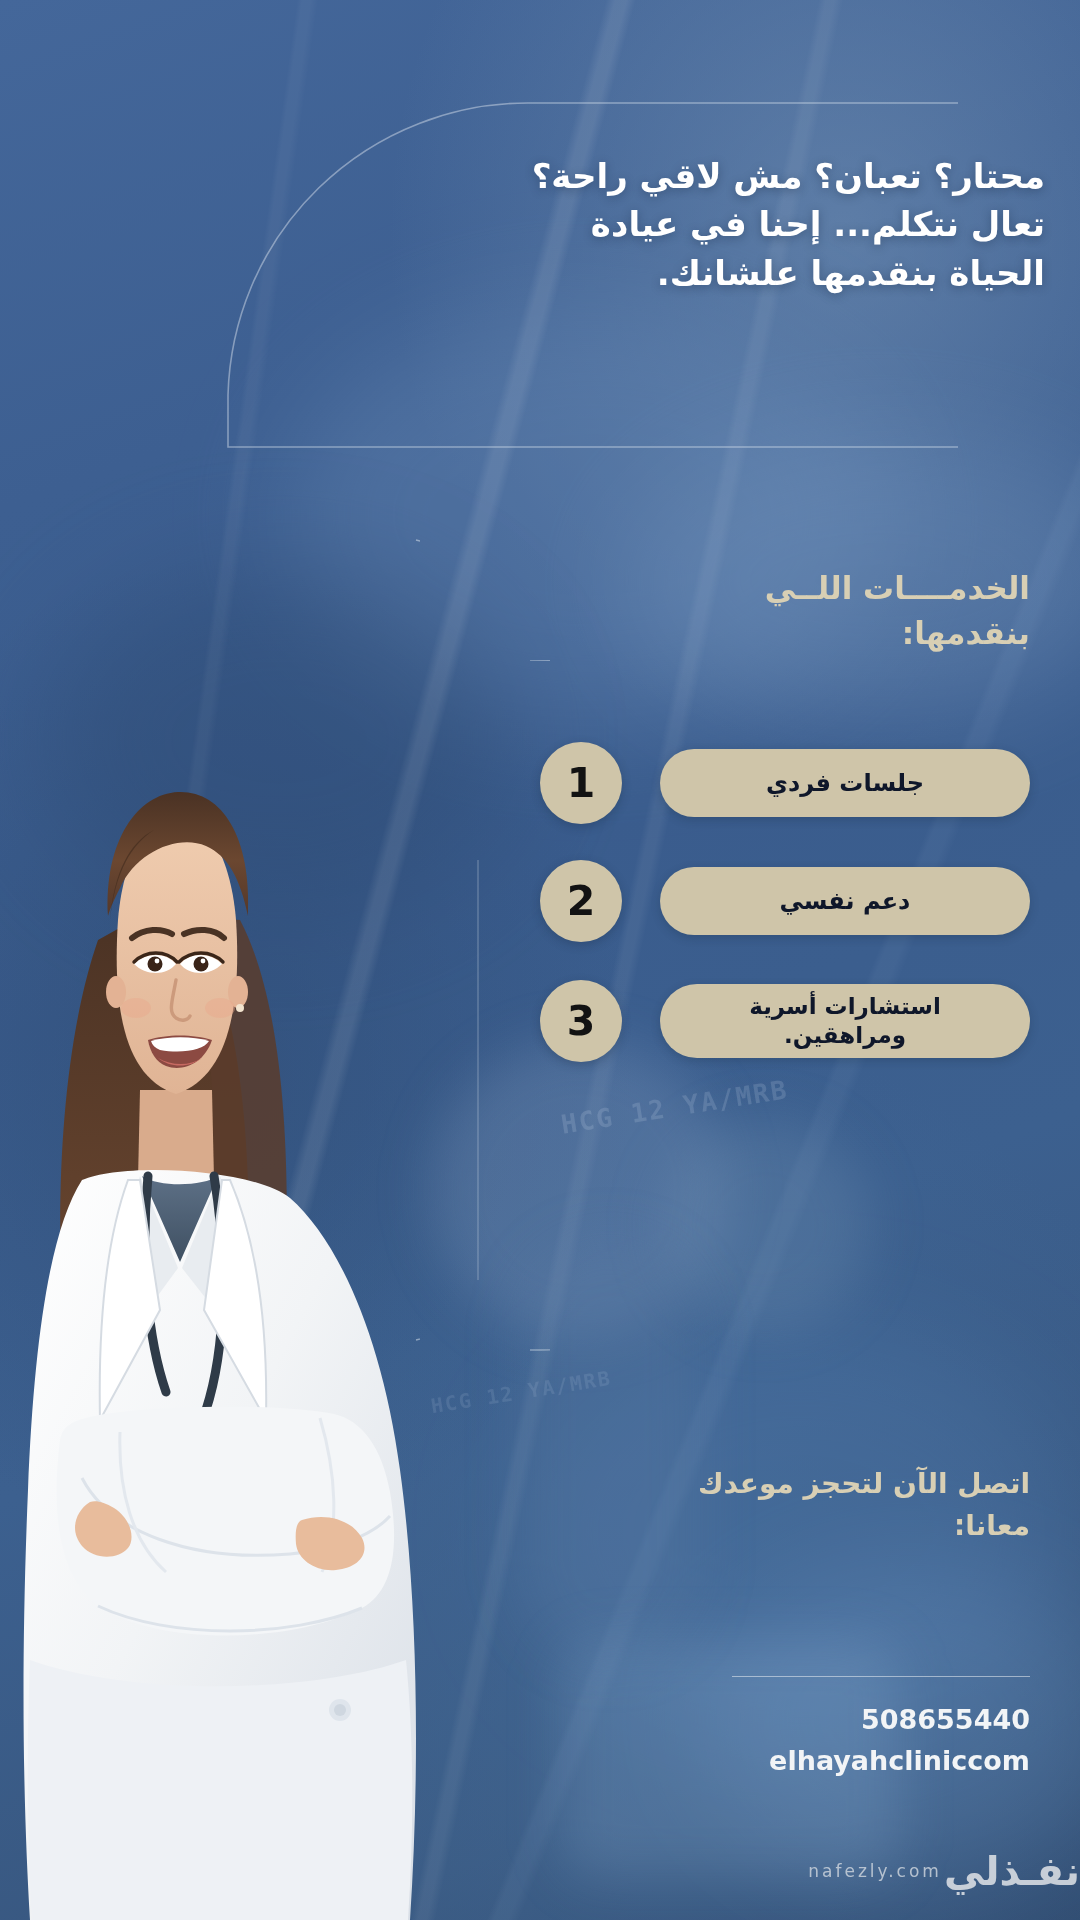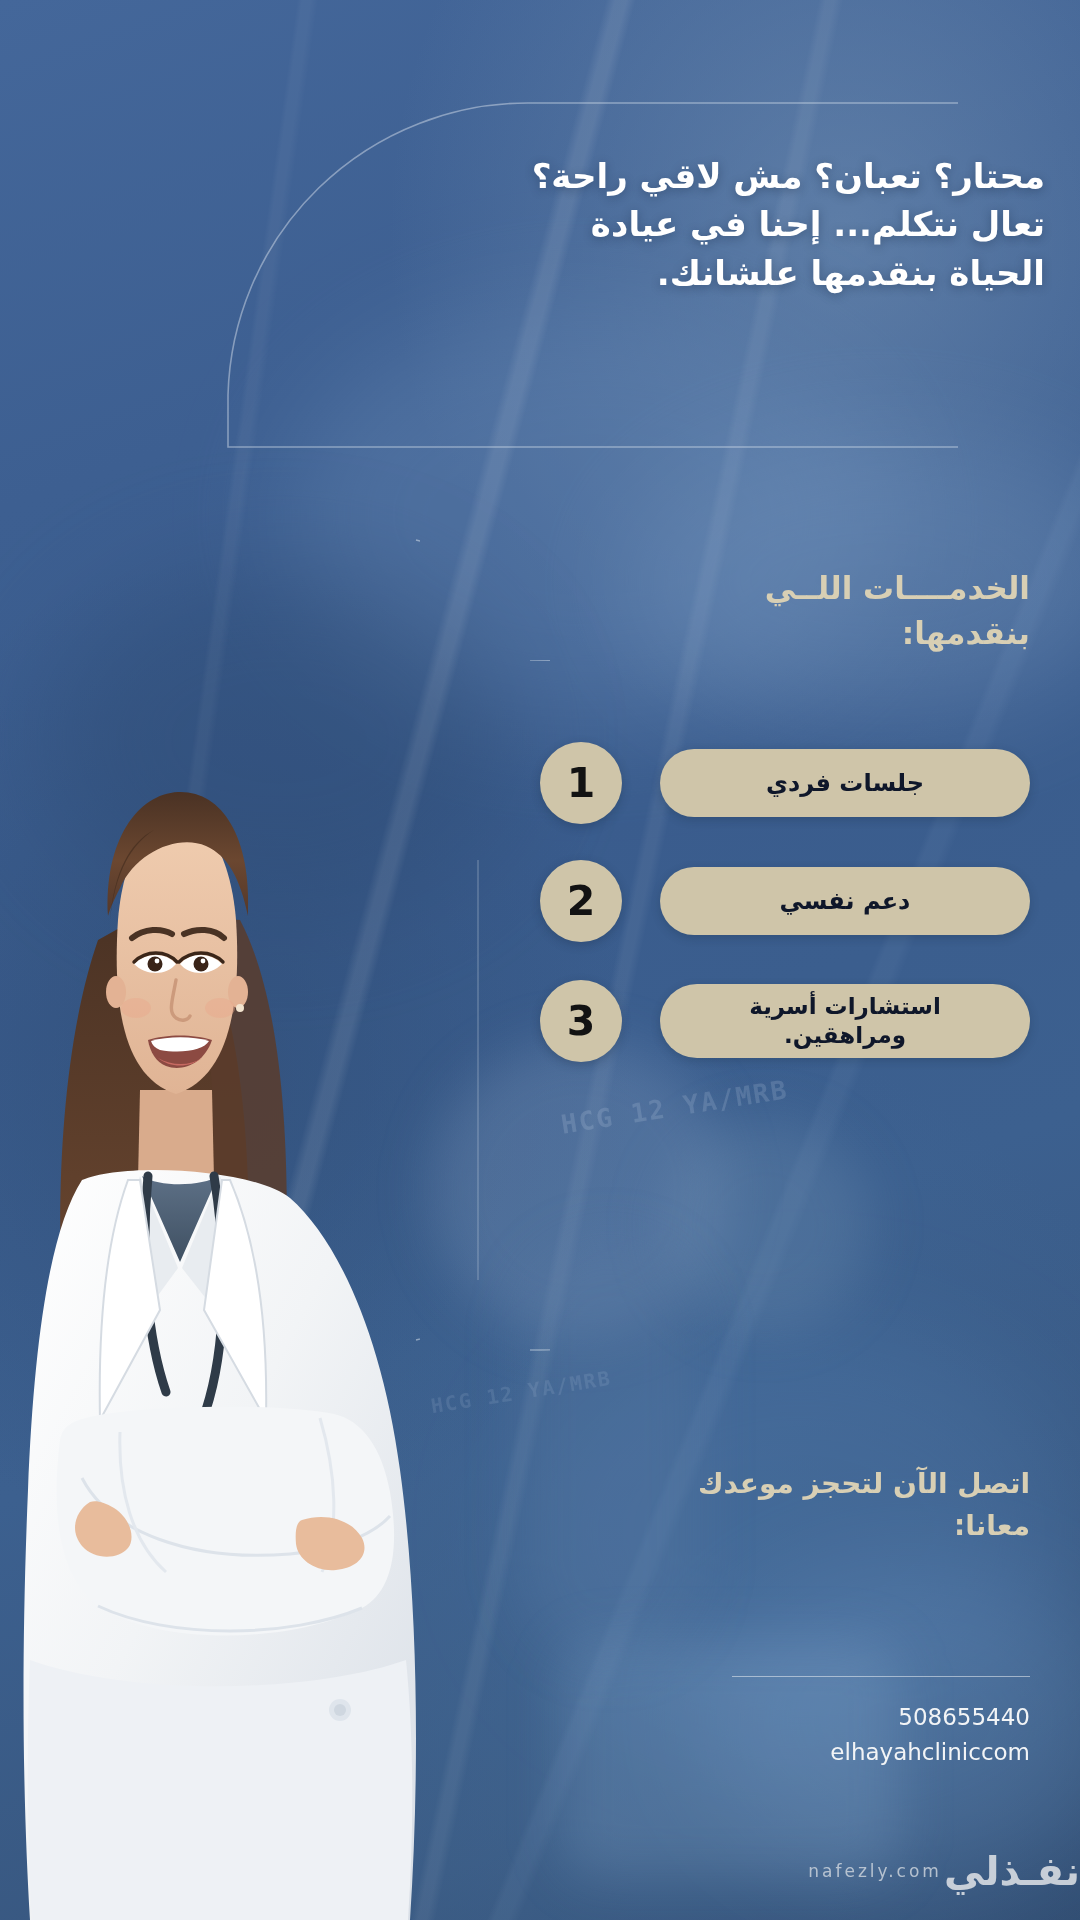--- a/index.html
+++ b/index.html
@@ -102,22 +102,22 @@
 
   
   #cta{
     position:absolute; right:50px; top:1463px; width:360px;
     text-align:right; color:#d8cfb4; font-weight:700;
     font-size:28px; line-height:1.5; letter-spacing:.4px;
   }
   #cta-rule{ position:absolute; right:50px; top:1676px; width:298px; height:1px; background:rgba(235,238,242,.55); }
   #contact-lines{
     position:absolute; right:50px; top:1700px; width:360px;
-    text-align:right; color:#f2f4f6; font-weight:400;
-    font-size:23px; line-height:1.5; direction:ltr;
+    text-align:right; color:#f2f4f6; font-weight:700;
+    font-size:27px; line-height:1.5; direction:ltr;
   }
   #contact-lines div{ text-align:right; }
 
   
   #watermark{
     position:absolute; left:0; right:0; bottom:26px;
     display:flex; flex-direction:row; align-items:center; gap:2px;
     opacity:.82;
   }
   #watermark .wm-ar{ color:#e7e9ec; font-size:40px; font-weight:700; letter-spacing:1px; }

